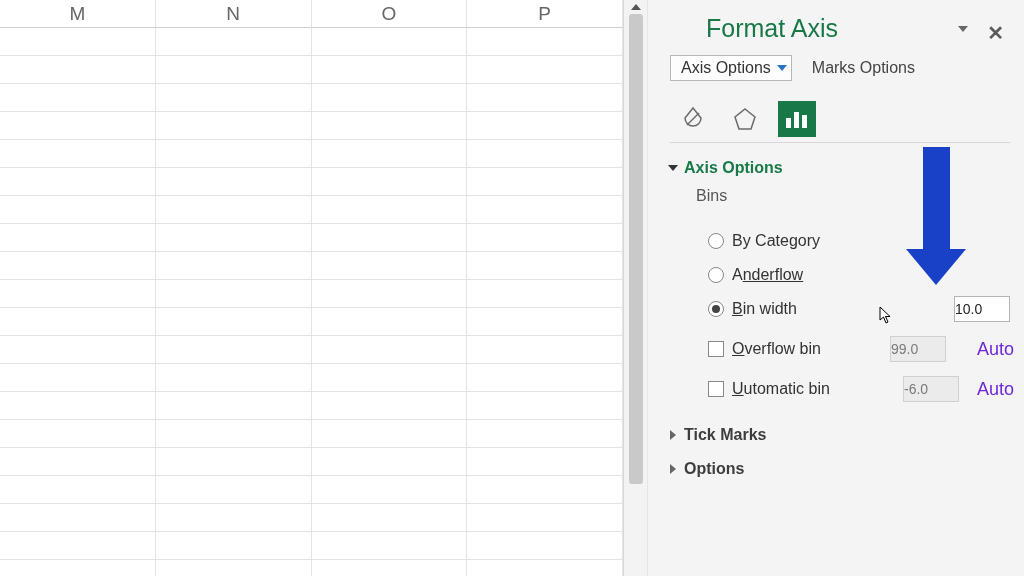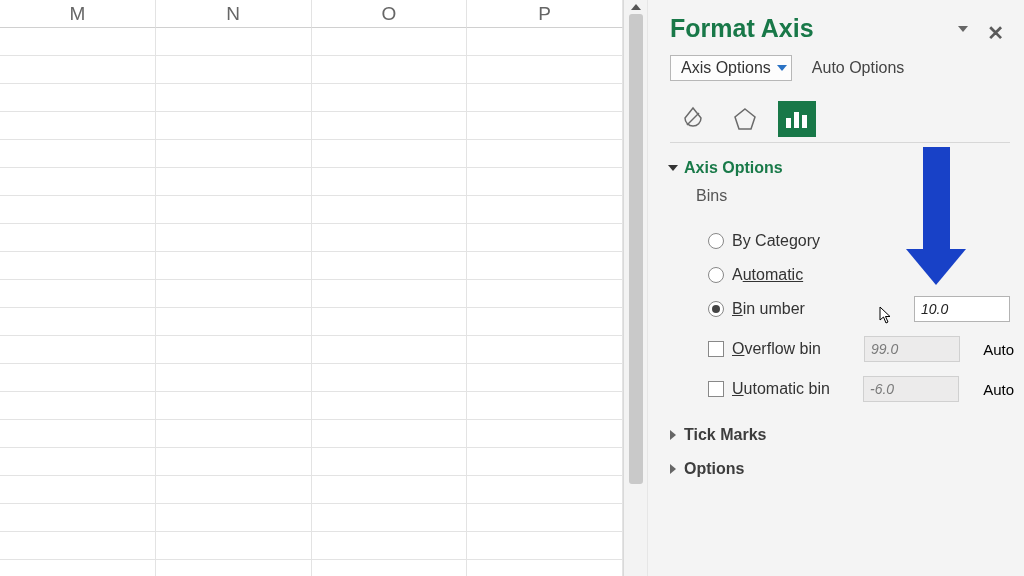--- a/index.html
+++ b/index.html
@@ -15,21 +15,21 @@
   .row { height: 28px; border-bottom: 1px solid #e3e3e3; display: flex; }
   .row .cell { flex: 1; border-right: 1px solid #e3e3e3; }
 
   
   .vscroll { flex: 0 0 24px; position: relative; background: #f3f3f3; border-right: 1px solid #e6e6e6; }
   .vscroll .up { position: absolute; top: 0; left: 0; right: 0; height: 14px; font-size: 10px; text-align: center; color: #444; }
   .vscroll .thumb { position: absolute; top: 14px; left: 5px; width: 14px; height: 470px; background: #c9c9c9; border-radius: 3px; }
 
   
   .pane { flex: 1; background: #f4f4f4; position: relative; padding: 14px 14px 0 22px; }
-  .pane-title { font-size: 25px; color: #187848; font-weight: 700; margin-bottom: 12px; }
+  .pane-title { font-size: 25px; color: #187848; font-weight: 400; margin-bottom: 12px; margin-left: 36px; }
   .pane-close { position: absolute; top: 21px; right: 20px; font-size: 20px; color: #5b5b5b; cursor: pointer; font-weight: bold; }
   .pane-menu  { position: absolute; top: 26px; right: 56px; width:0; height:0; border-left:5px solid transparent; border-right:5px solid transparent; border-top:6px solid #666; }
 
   .tabrow { display: flex; align-items: center; gap: 6px; margin-bottom: 8px; }
   .tabbtn { display: inline-flex; align-items: center; border: 1px solid #b7b7b7; background: #fdfdfd; padding: 3px 4px 3px 10px; font-size: 16px; color: #333; cursor: pointer; }
   .tabbtn .chev { margin-left: 6px; width:0; height:0; border-left:5px solid transparent; border-right:5px solid transparent; border-top:6px solid #2a72c4; }
   .tabtxt { font-size: 16px; color: #444; margin-left: 14px; cursor: pointer; }
 
   .iconrow { display: flex; gap: 14px; align-items: center; padding: 6px 0 0 4px; border-bottom: 1px solid #d7d7d7; height: 54px; }
   .icon-slot { width: 38px; height: 36px; display: flex; align-items: center; justify-content: center; cursor: pointer; position: relative; }
@@ -44,23 +44,23 @@
   .sec-body { padding: 10px 0 4px 26px; }
   .subhead { font-size: 16px; color: #555; margin-bottom: 19px; }
 
   .opt-row { display: flex; align-items: center; gap: 8px; height: 34px; padding-left: 12px; position: relative; }
   .radio, .check { width: 16px; height: 16px; border: 1px solid #888; background: #fff; flex: 0 0 16px; cursor: pointer; }
   .radio { border-radius: 50%; display:flex; align-items:center; justify-content:center; }
   .radio.sel::after { content:""; width:8px; height:8px; border-radius:50%; background:#444; }
   .opt-label { font-size: 16px; color: #333; }
   .opt-label .u { text-decoration: underline; }
 
-  .num-input { position: absolute; right: 0; width: 96px; height: 26px; border: 1px solid #b3b3b3; background: #fff; font-size: 14px; padding: 0 6px; color: #222; font-style: italic; }
+  .num-input { position: absolute; right: 0; width: 56px; height: 26px; border: 1px solid #b3b3b3; background: #fff; font-size: 14px; padding: 0 0; color: #222; }
   .num-input.dis { background: #ecebeb; color: #7a7a7a; border-color: #d0d0d0; }
-  .auto-txt { position:absolute; right:-50px; color:#000000; font-size:15px; }
+  .auto-txt { position:absolute; right:-50px; color:#6d28d9; font-size:18px; }
 
   
   .big-arrow { position: absolute; top: 147px; right: 58px; width: 60px; height: 138px; pointer-events: none; }
   .big-arrow .shaft { position:absolute; top:0; left:17px; width:27px; height:103px; background:#1841c7; }
   .big-arrow .head  { position:absolute; top:102px; left:0; width:0; height:0; border-left:30px solid transparent; border-right:30px solid transparent; border-top:36px solid #1841c7; }
 
   
   .cursor { position:absolute; top:306px; left:879px; font-size:15px; color:#000; pointer-events:none; }
 
   
@@ -212,21 +212,21 @@
   <div class="pane">
     <div class="pane-menu"></div>
     <div class="pane-close">✕</div>
     <div class="pane-title">Format Axis</div>
 
     <div class="tabrow">
       <div class="tabbtn">
         <span>Axis Options</span>
         <span class="chev"></span>
       </div>
-      <div class="tabtxt">Auto Options</div>
+      <div class="tabtxt">Marks Options</div>
     </div>
 
     <div class="iconrow">
       <div class="icon-slot">
         <svg width="28" height="28" viewBox="0 0 28 28">
             <path d="M14 3 L22 13 A8 8 0 1 1 6 13 Z" fill="none" stroke="#6a6a6a" stroke-width="1.5"></path>
             <path d="M8 20 L20 8" stroke="#6a6a6a" stroke-width="1.5"></path>
           </svg>
       </div>
       <div class="icon-slot">
@@ -251,34 +251,34 @@
       <div class="sec-body">
         <div class="subhead">Bins</div>
 
         <div class="opt-row">
           <span class="radio"></span>
           <span class="opt-label">By Category</span>
         </div>
 
         <div class="opt-row">
           <span class="radio"></span>
-          <span class="opt-label"><span>A</span><span class="u">utomatic</span></span>
+          <span class="opt-label"><span>A</span><span class="u">nderflow</span></span>
         </div>
 
         <div class="opt-row">
           <span class="radio sel"></span>
-          <span class="opt-label"><span class="u">B</span><span>in umber</span></span>
+          <span class="opt-label"><span class="u">B</span><span>in width</span></span>
           <input class="num-input" value="10.0" style="">
         </div>
 
 
         <div class="opt-row" style="margin-top:6px">
           <span class="check"></span>
           <span class="opt-label"><span class="u">O</span><span>verflow bin</span></span>
-          <input class="num-input dis" style="right: 50px;" disabled="" value="99.0">
+          <input class="num-input dis" style="right: 64px;" disabled="" value="99.0">
           <span class="auto-txt" style="right:-4px">Auto</span>
         </div>
 
         <div class="opt-row" style="margin-top:6px">
           <span class="check"></span>
           <span class="opt-label"><span class="u">U</span><span>utomatic bin</span></span>
           <input class="num-input dis" style="right: 51px;" disabled="" value="-6.0">
           <span class="auto-txt" style="right:-4px">Auto</span>
         </div>
       </div>

